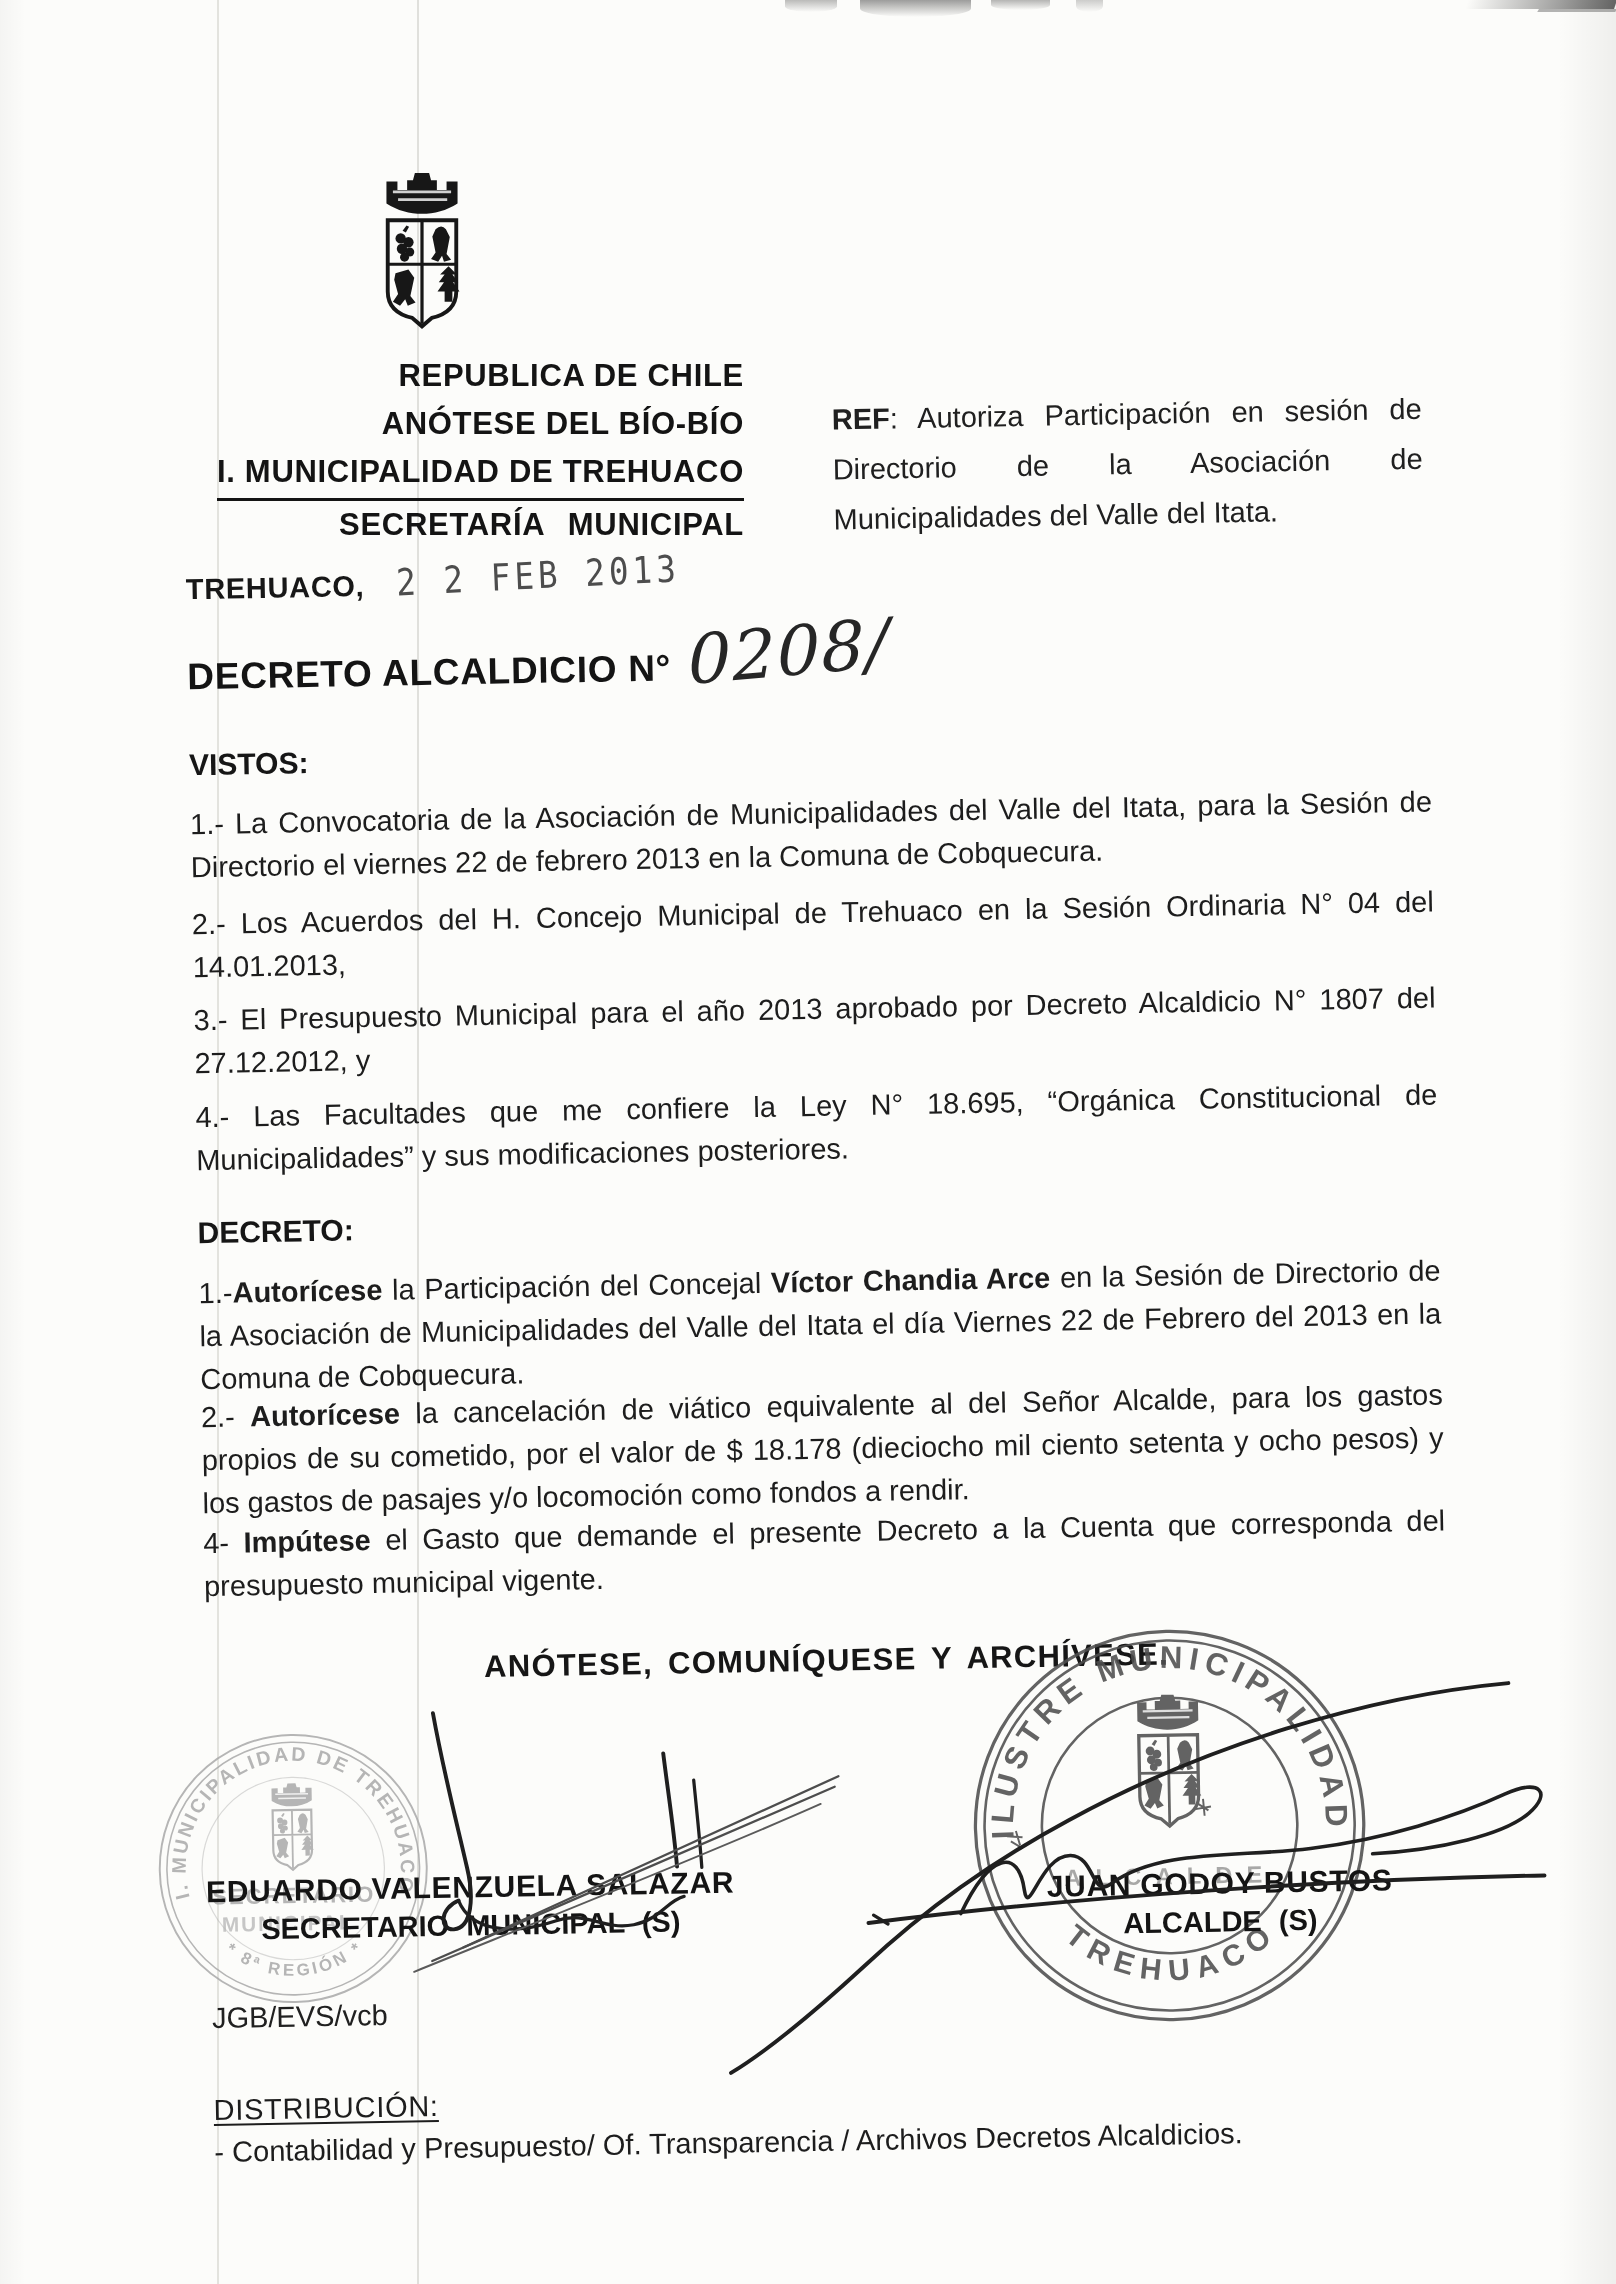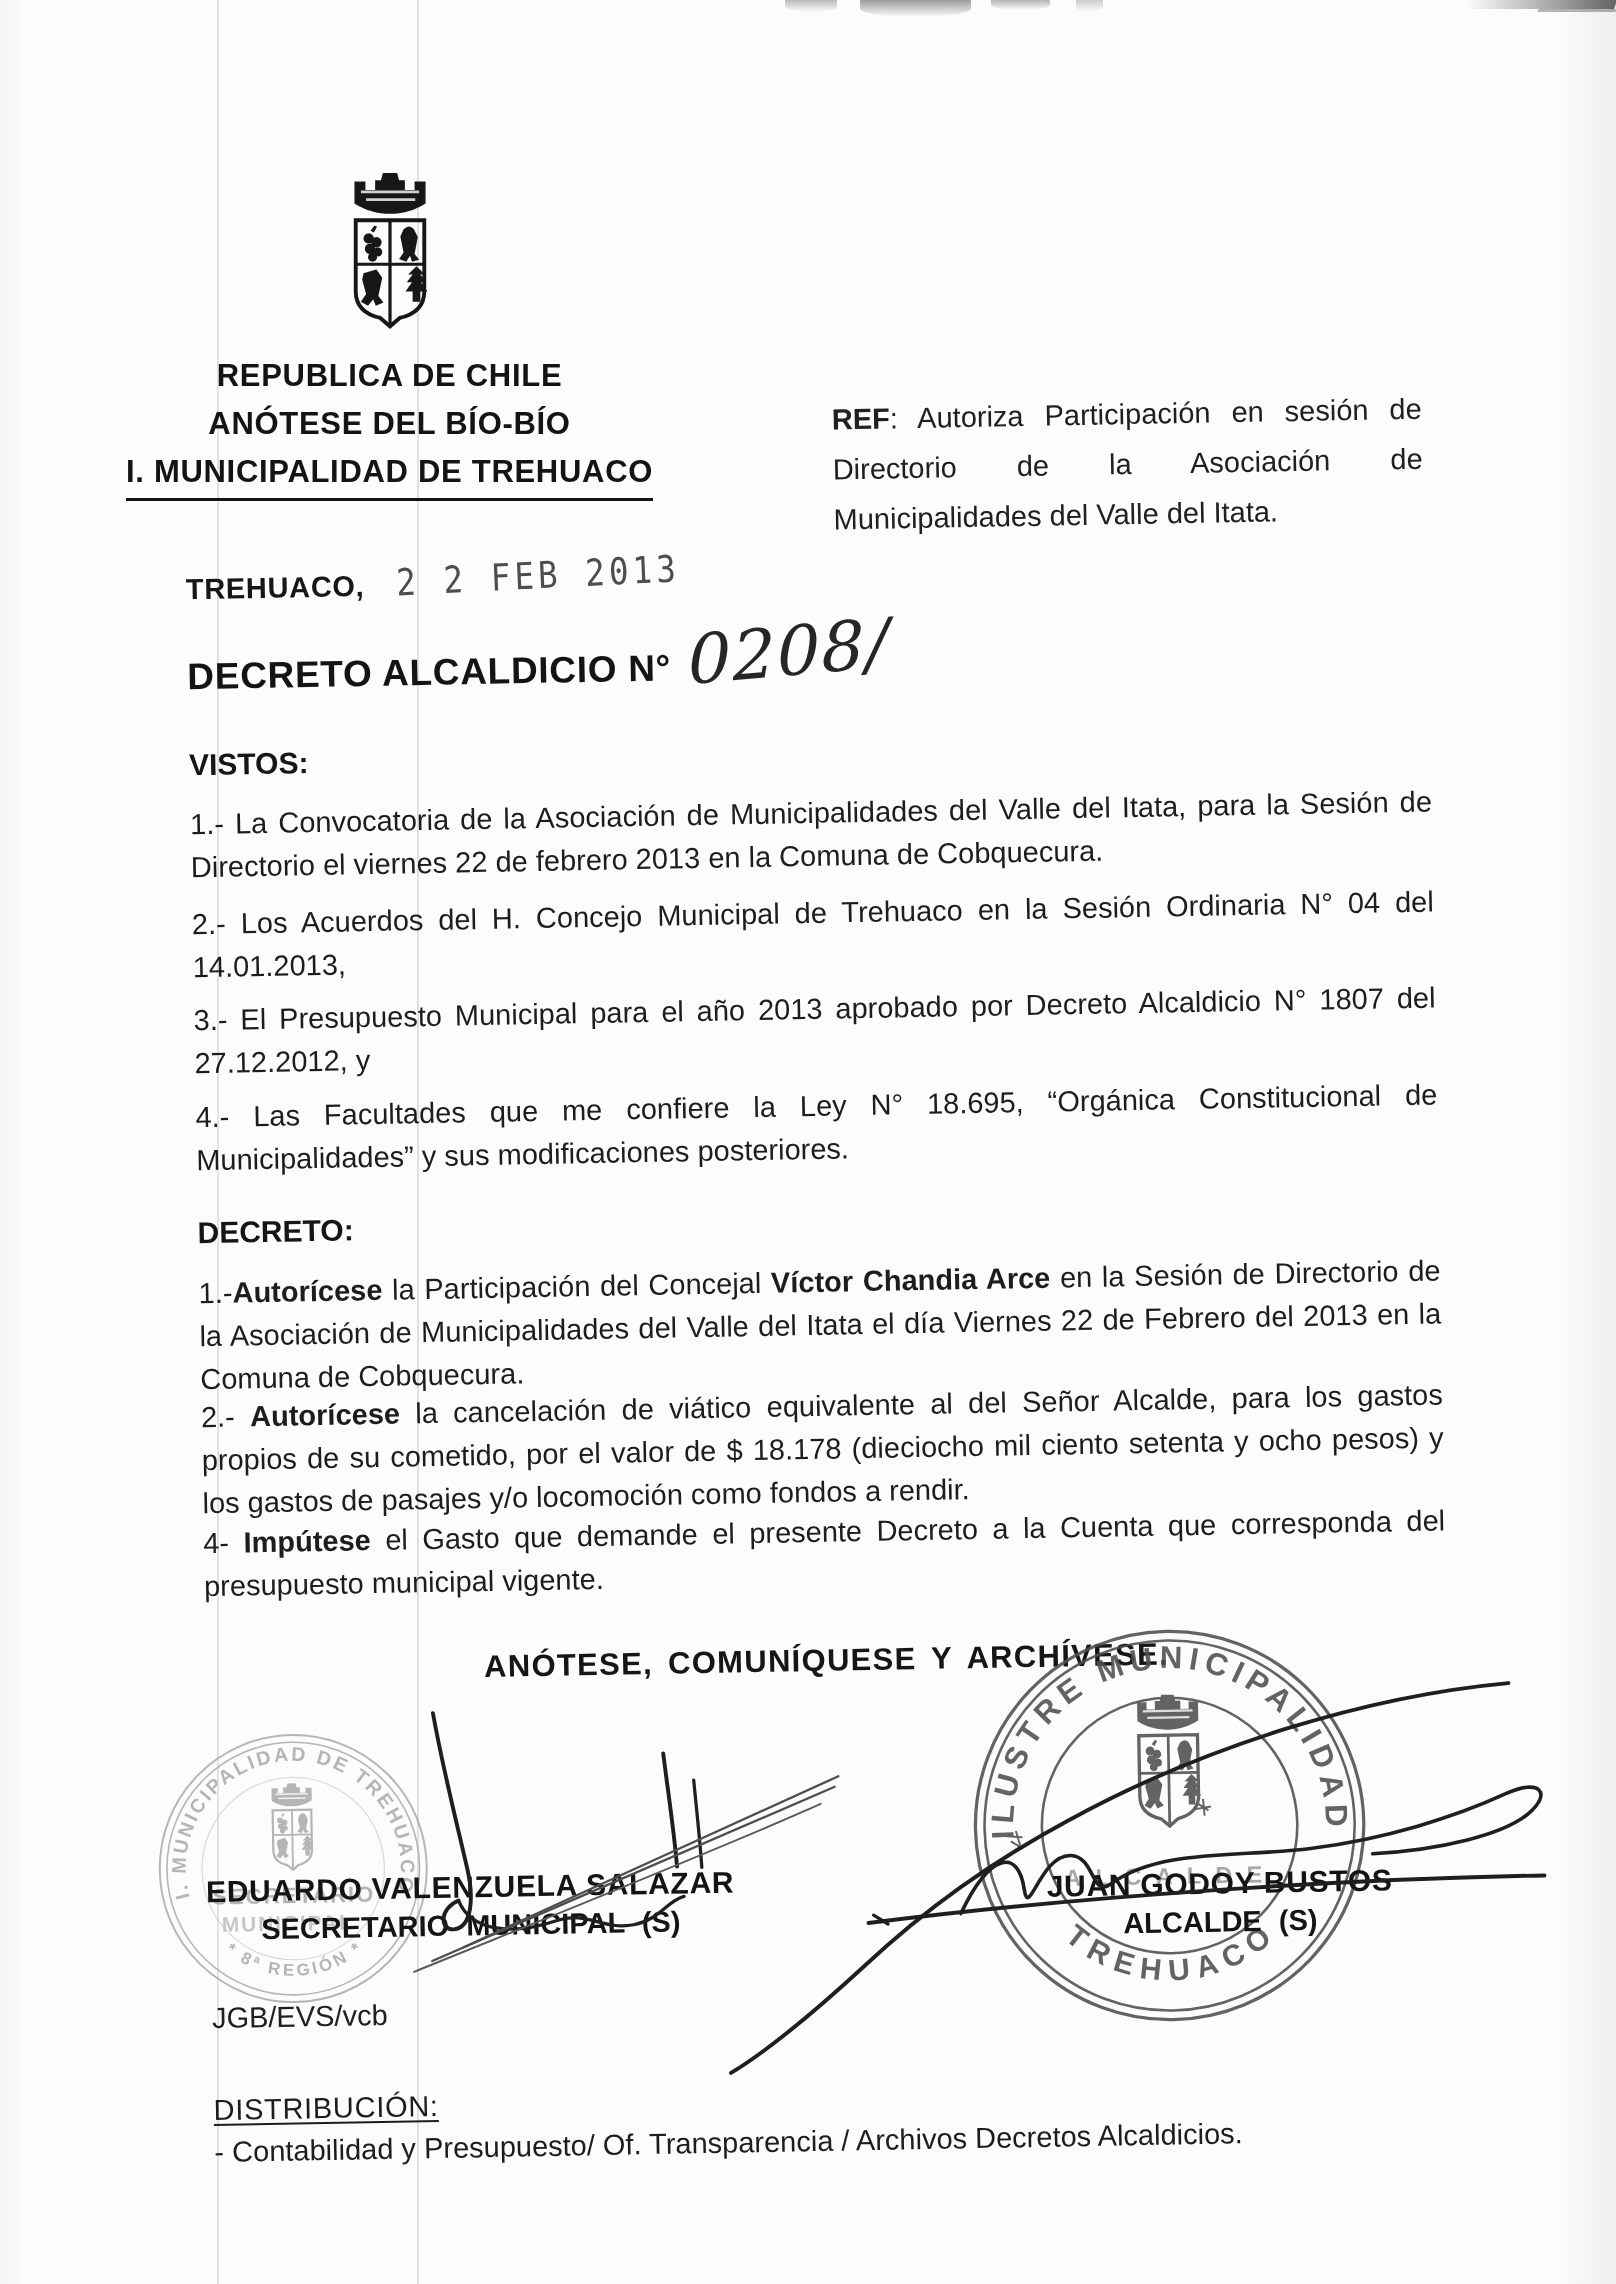--- a/index.html
+++ b/index.html
@@ -22,21 +22,21 @@
   .sm-b{left:860px;width:111px;height:17px;opacity:.8;}
   .sm-c{left:991px;width:59px;height:9.8px;opacity:.6;}
   .sm-d{left:1076px;width:27px;height:12.4px;opacity:.4;}
   .streak-tr{position:absolute;top:0;right:0;width:149px;height:9px;pointer-events:none;
       background:linear-gradient(to left, rgba(25,25,25,.65), rgba(25,25,25,0));
       transform:skewX(-18deg);transform-origin:top right;}
   .streak-tr2{position:absolute;top:8.5px;right:1.3px;width:78px;height:3.3px;opacity:.35;
       background:#2a2a2a;transform:skewX(-30deg);pointer-events:none;}
 
   
-  .letterhead{position:absolute;left:67px;top:166px;width:645px;text-align:center;}
+  .letterhead{position:absolute;left:99px;top:166px;width:645px;text-align:right;}
   .emblem-header{display:block;margin:0 auto 5.2px auto;width:110px;height:181px;color:#171717;}
   .hline{font-weight:bold;font-size:31px;line-height:48px;letter-spacing:0.7px;color:#141414;}
   .hline-underline span{display:inline-block;border-bottom:3.9px solid #141414;padding-bottom:2px;}
   .hline-spread{word-spacing:14.3px;}
 
   
   .skew{position:absolute;inset:0;transform:rotate(-1.05deg);transform-origin:808px 1141px;}
 
   .ref-block{position:absolute;left:845px;top:395px;width:590px;
      font-size:29px;line-height:50px;text-align:justify;text-align-last:left;color:#202020;}
@@ -119,20 +119,21 @@
   <div class="streak-tr"></div>
   <div class="streak-tr2"></div>
 
   <header class="letterhead">
     <svg class="emblem-header" viewBox="0 0 170 280">
       <use href="#emblema" xlink:href="#emblema"></use>
     </svg>
     <div class="hline">REPUBLICA DE CHILE</div>
     <div class="hline">ANÓTESE DEL BÍO-BÍO</div>
     <div class="hline hline-underline"><span>I. MUNICIPALIDAD DE TREHUACO</span></div>
+    <div class="hline hline-spread">SECRETARÍA MUNICIPAL</div>
   </header>
 
   <div class="skew">
 
     <div class="ref-block"><span class="ref-label">REF</span><span>: </span><span>Autoriza Participación en sesión de Directorio de la Asociación de Municipalidades del Valle del Itata.</span></div>
 
     <div class="dateline">
       <span class="place">TREHUACO,</span>
       <span class="date-stamp">2 2 FEB 2013</span>
     </div>

